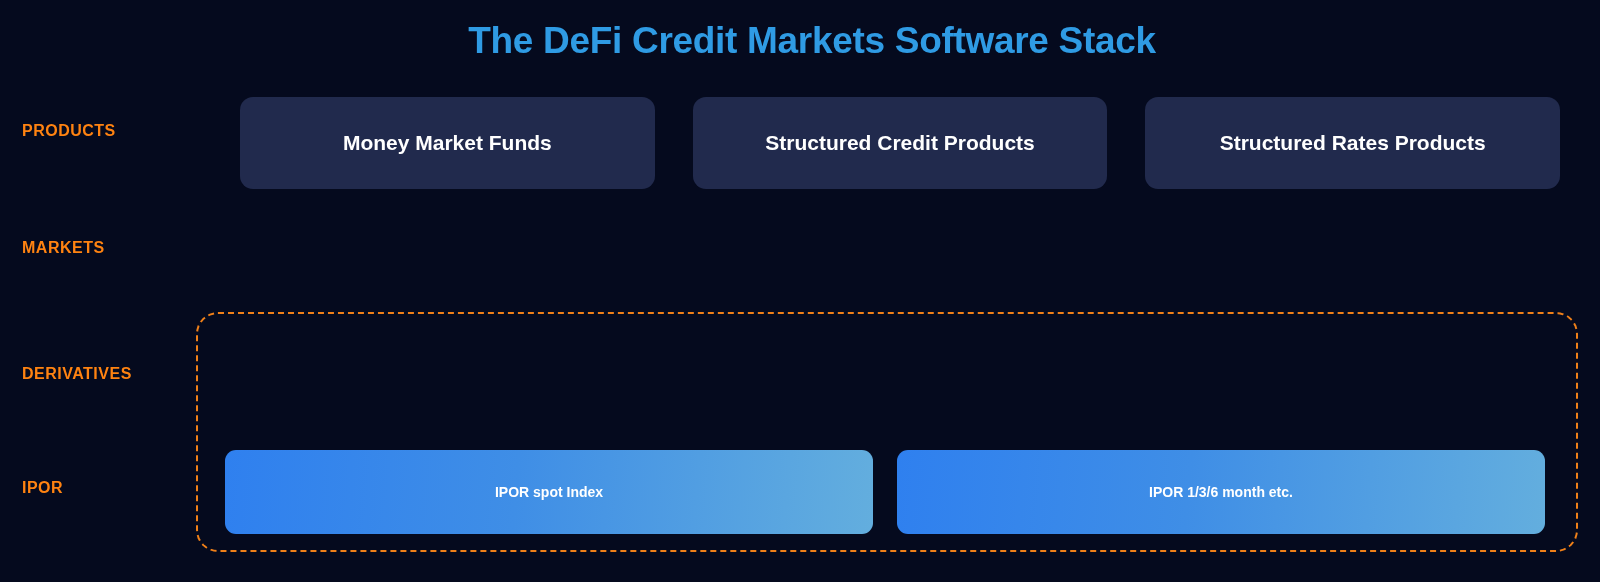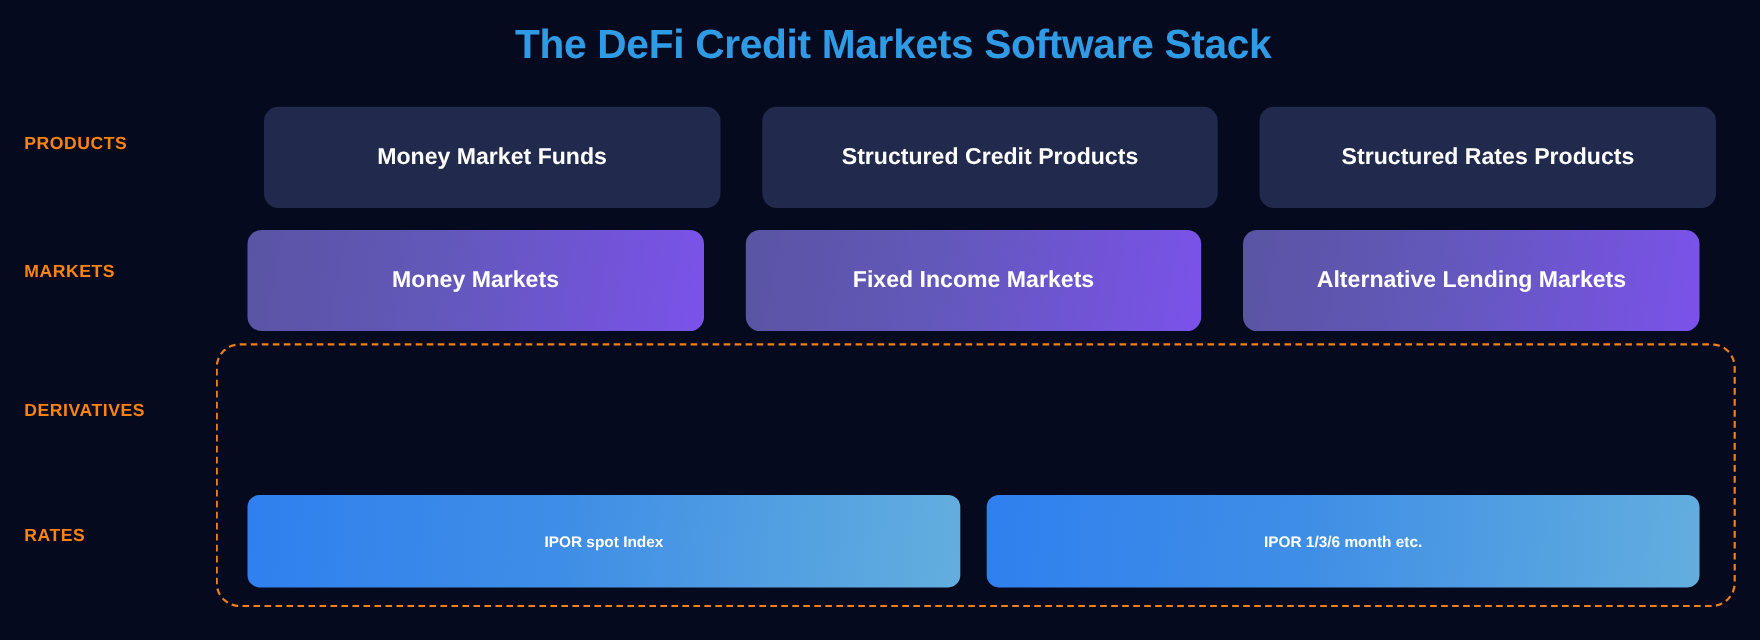--- a/index.html
+++ b/index.html
@@ -113,32 +113,27 @@
     <div class="row-label">PRODUCTS</div>
     <div class="cards">
       <div class="card card-product">Money Market Funds</div>
       <div class="card card-product">Structured Credit Products</div>
       <div class="card card-product">Structured Rates Products</div>
     </div>
   </div>
 
   <div class="row row-markets">
     <div class="row-label">MARKETS</div>
-    <div class="cards">
-      <div class="card card-market">Money Markets</div>
-      <div class="card card-market">Fixed Income Markets</div>
-      <div class="card card-market">Alternative Lending Markets</div>
-    </div>
   </div>
 
   <div class="row row-derivatives">
     <div class="row-label">DERIVATIVES</div>
   </div>
 
   <div class="row row-rates">
-    <div class="row-label">RATES</div>
+    <div class="row-label">IPOR</div>
     <div class="cards">
       <div class="card card-rate">IPOR spot Index</div>
       <div class="card card-rate">IPOR 1/3/6 month etc.</div>
     </div>
   </div>
 
 </div>
 
 </body></html>

